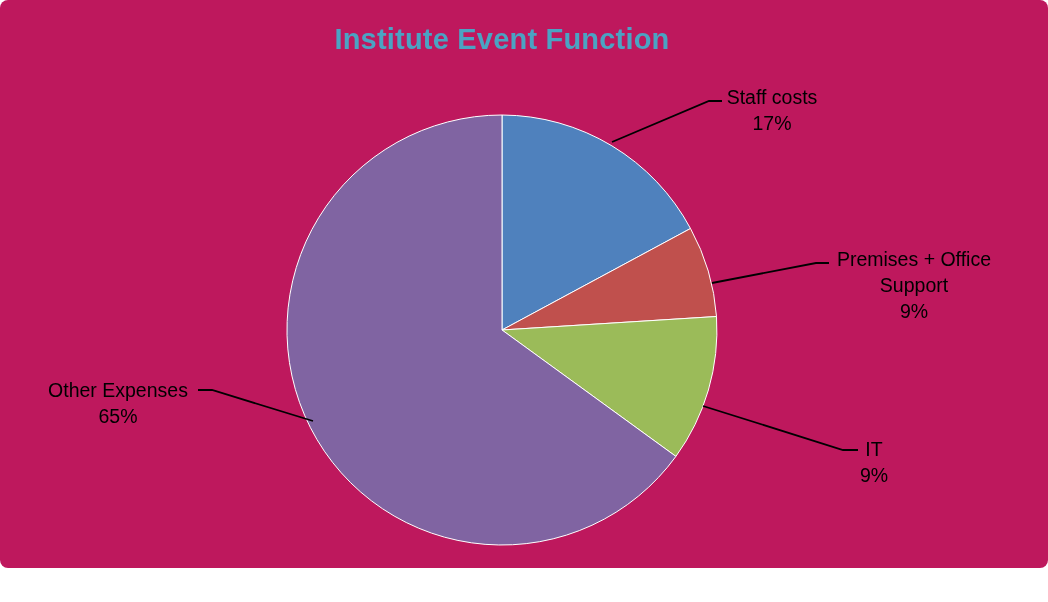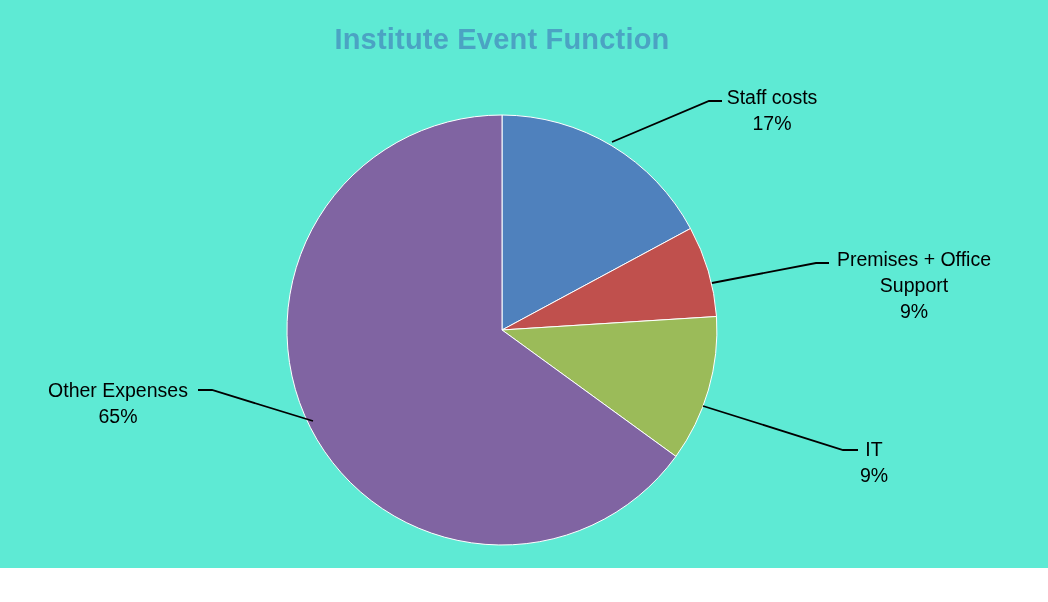--- a/index.html
+++ b/index.html
@@ -10,21 +10,22 @@
   body {
     width: 1048px;
     height: 602px;
     font-family: "Liberation Sans", sans-serif;
     overflow: hidden;
   }
   #chart-root {
     position: relative;
     width: 1048px;
     height: 568px;
-    background: #5eead4;
+    background: #be185d;
+    border-radius: 8px;
   }
   #chart-svg {
     display: block;
     position: absolute;
     left: 0;
     top: 0;
   }
   .chart-title {
     font-family: "Liberation Sans", sans-serif;
     font-size: 29px;

